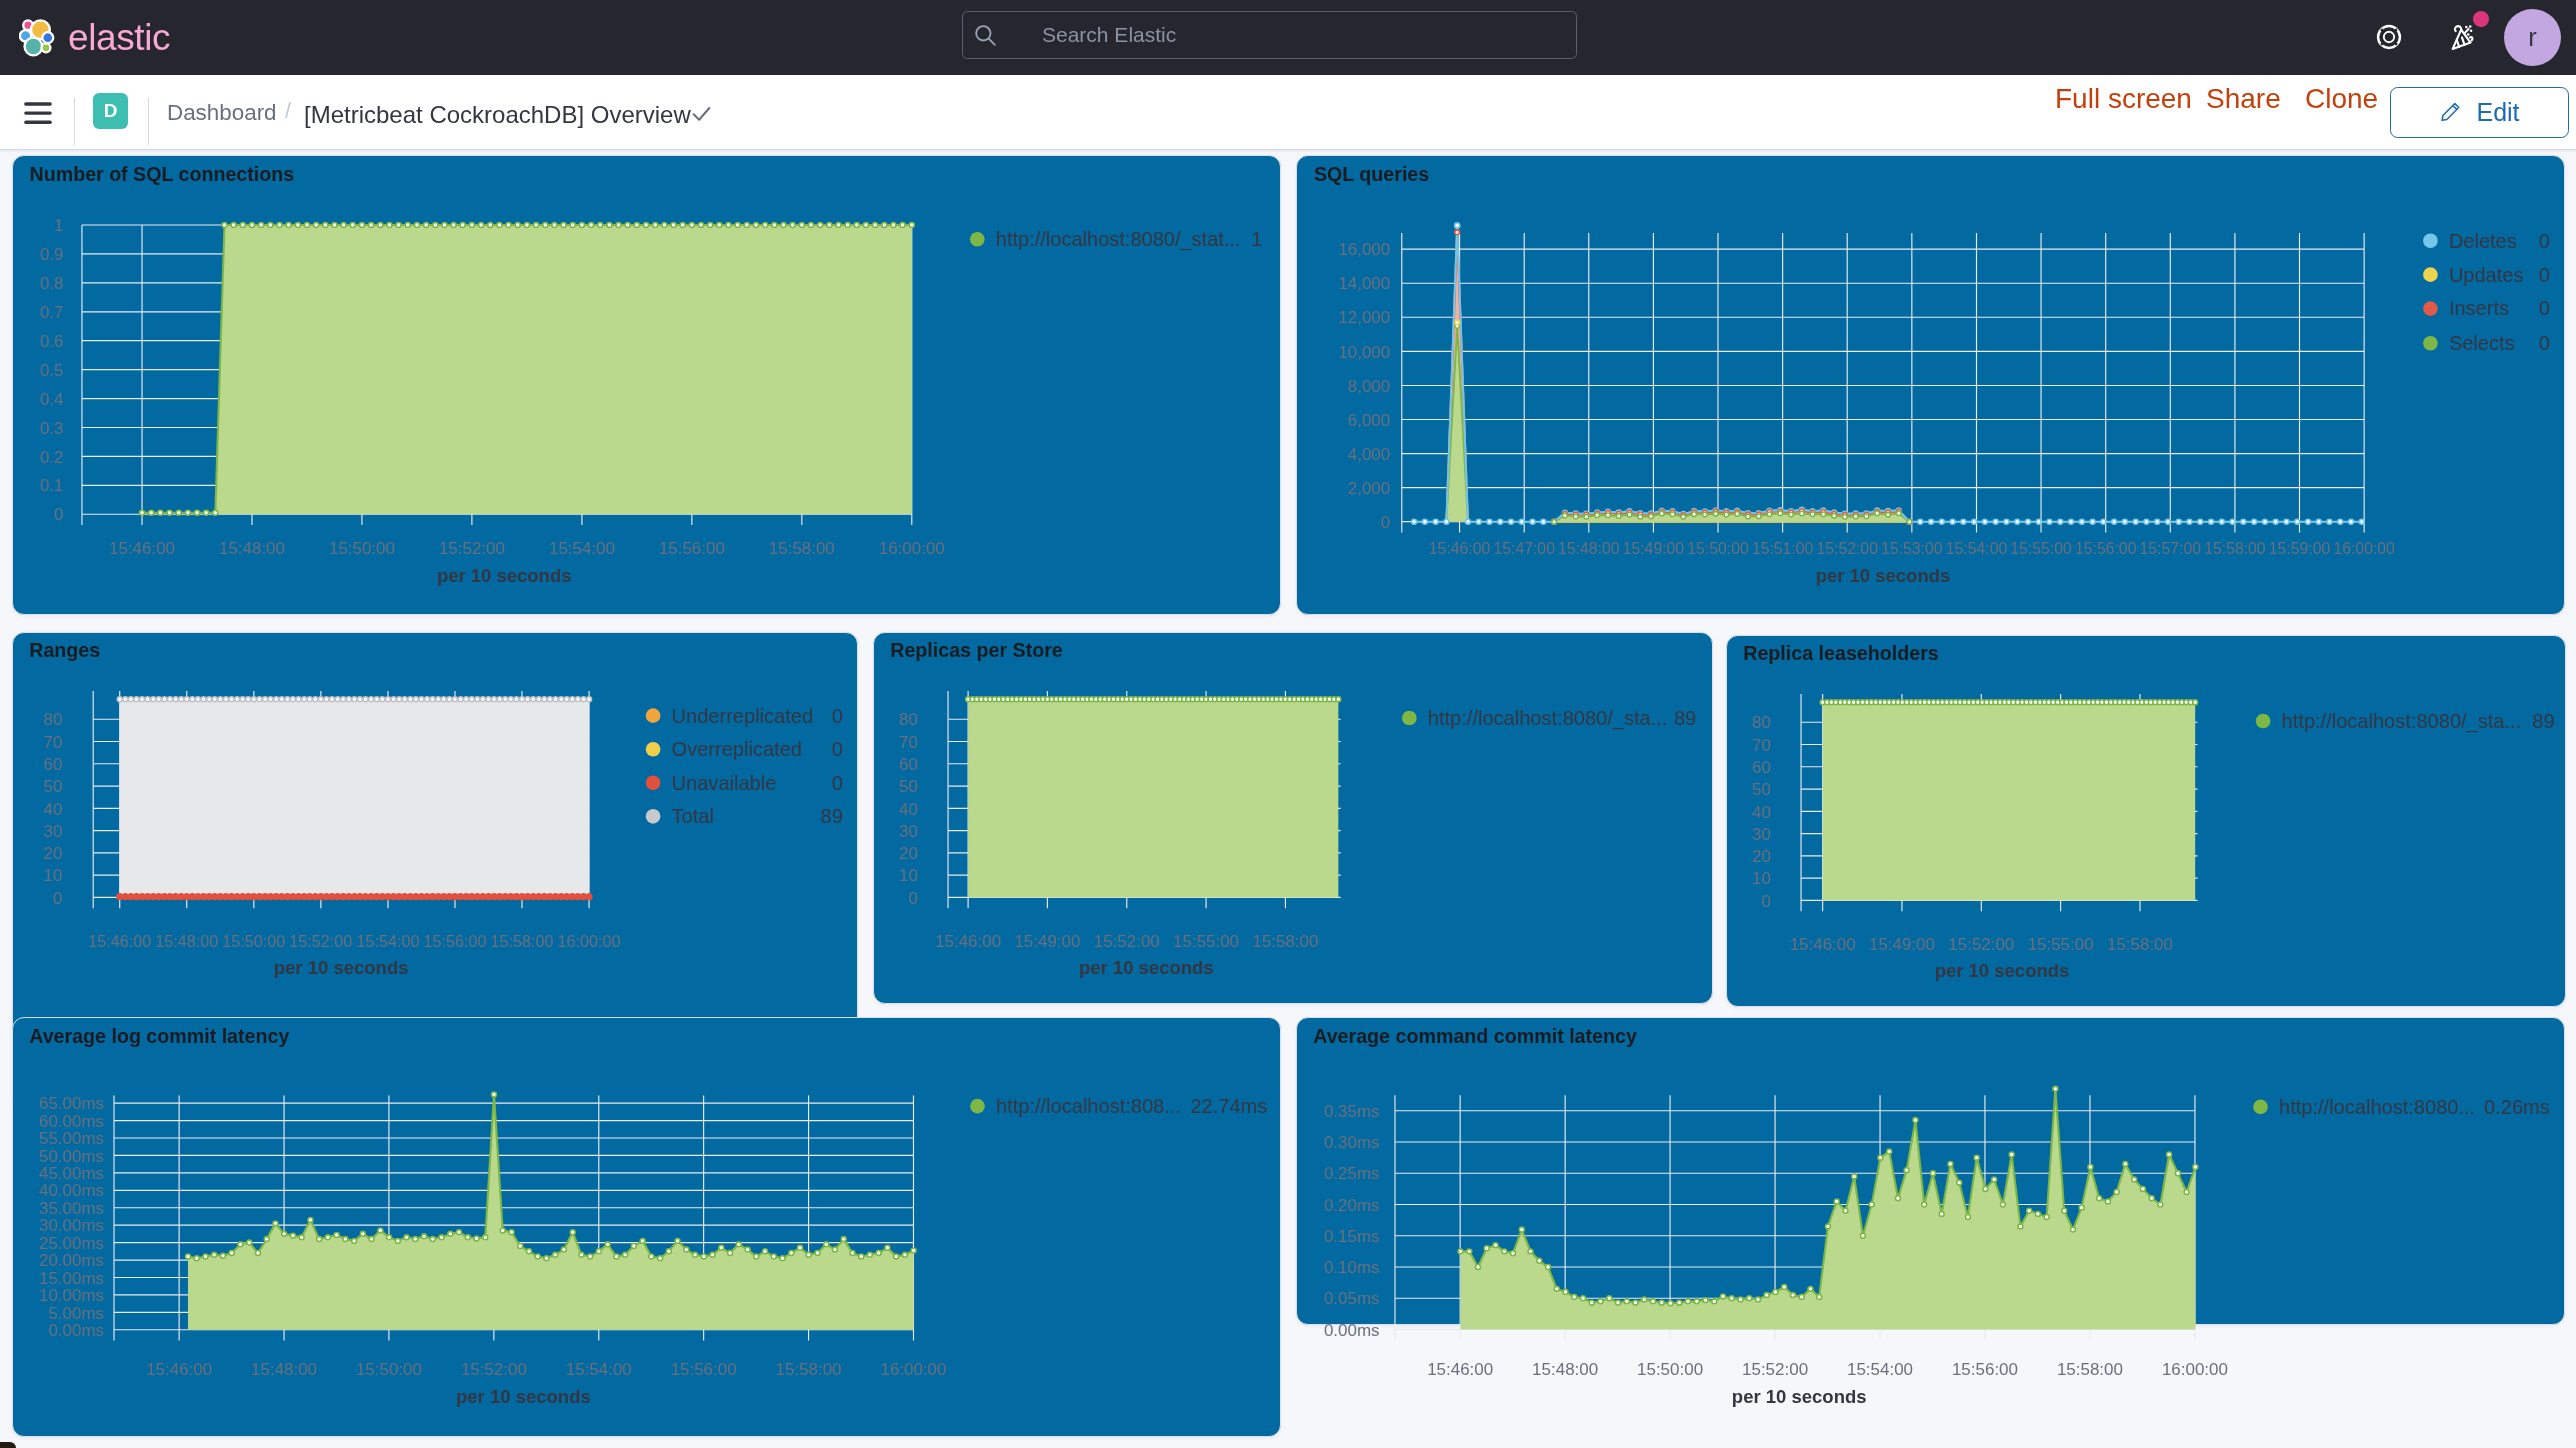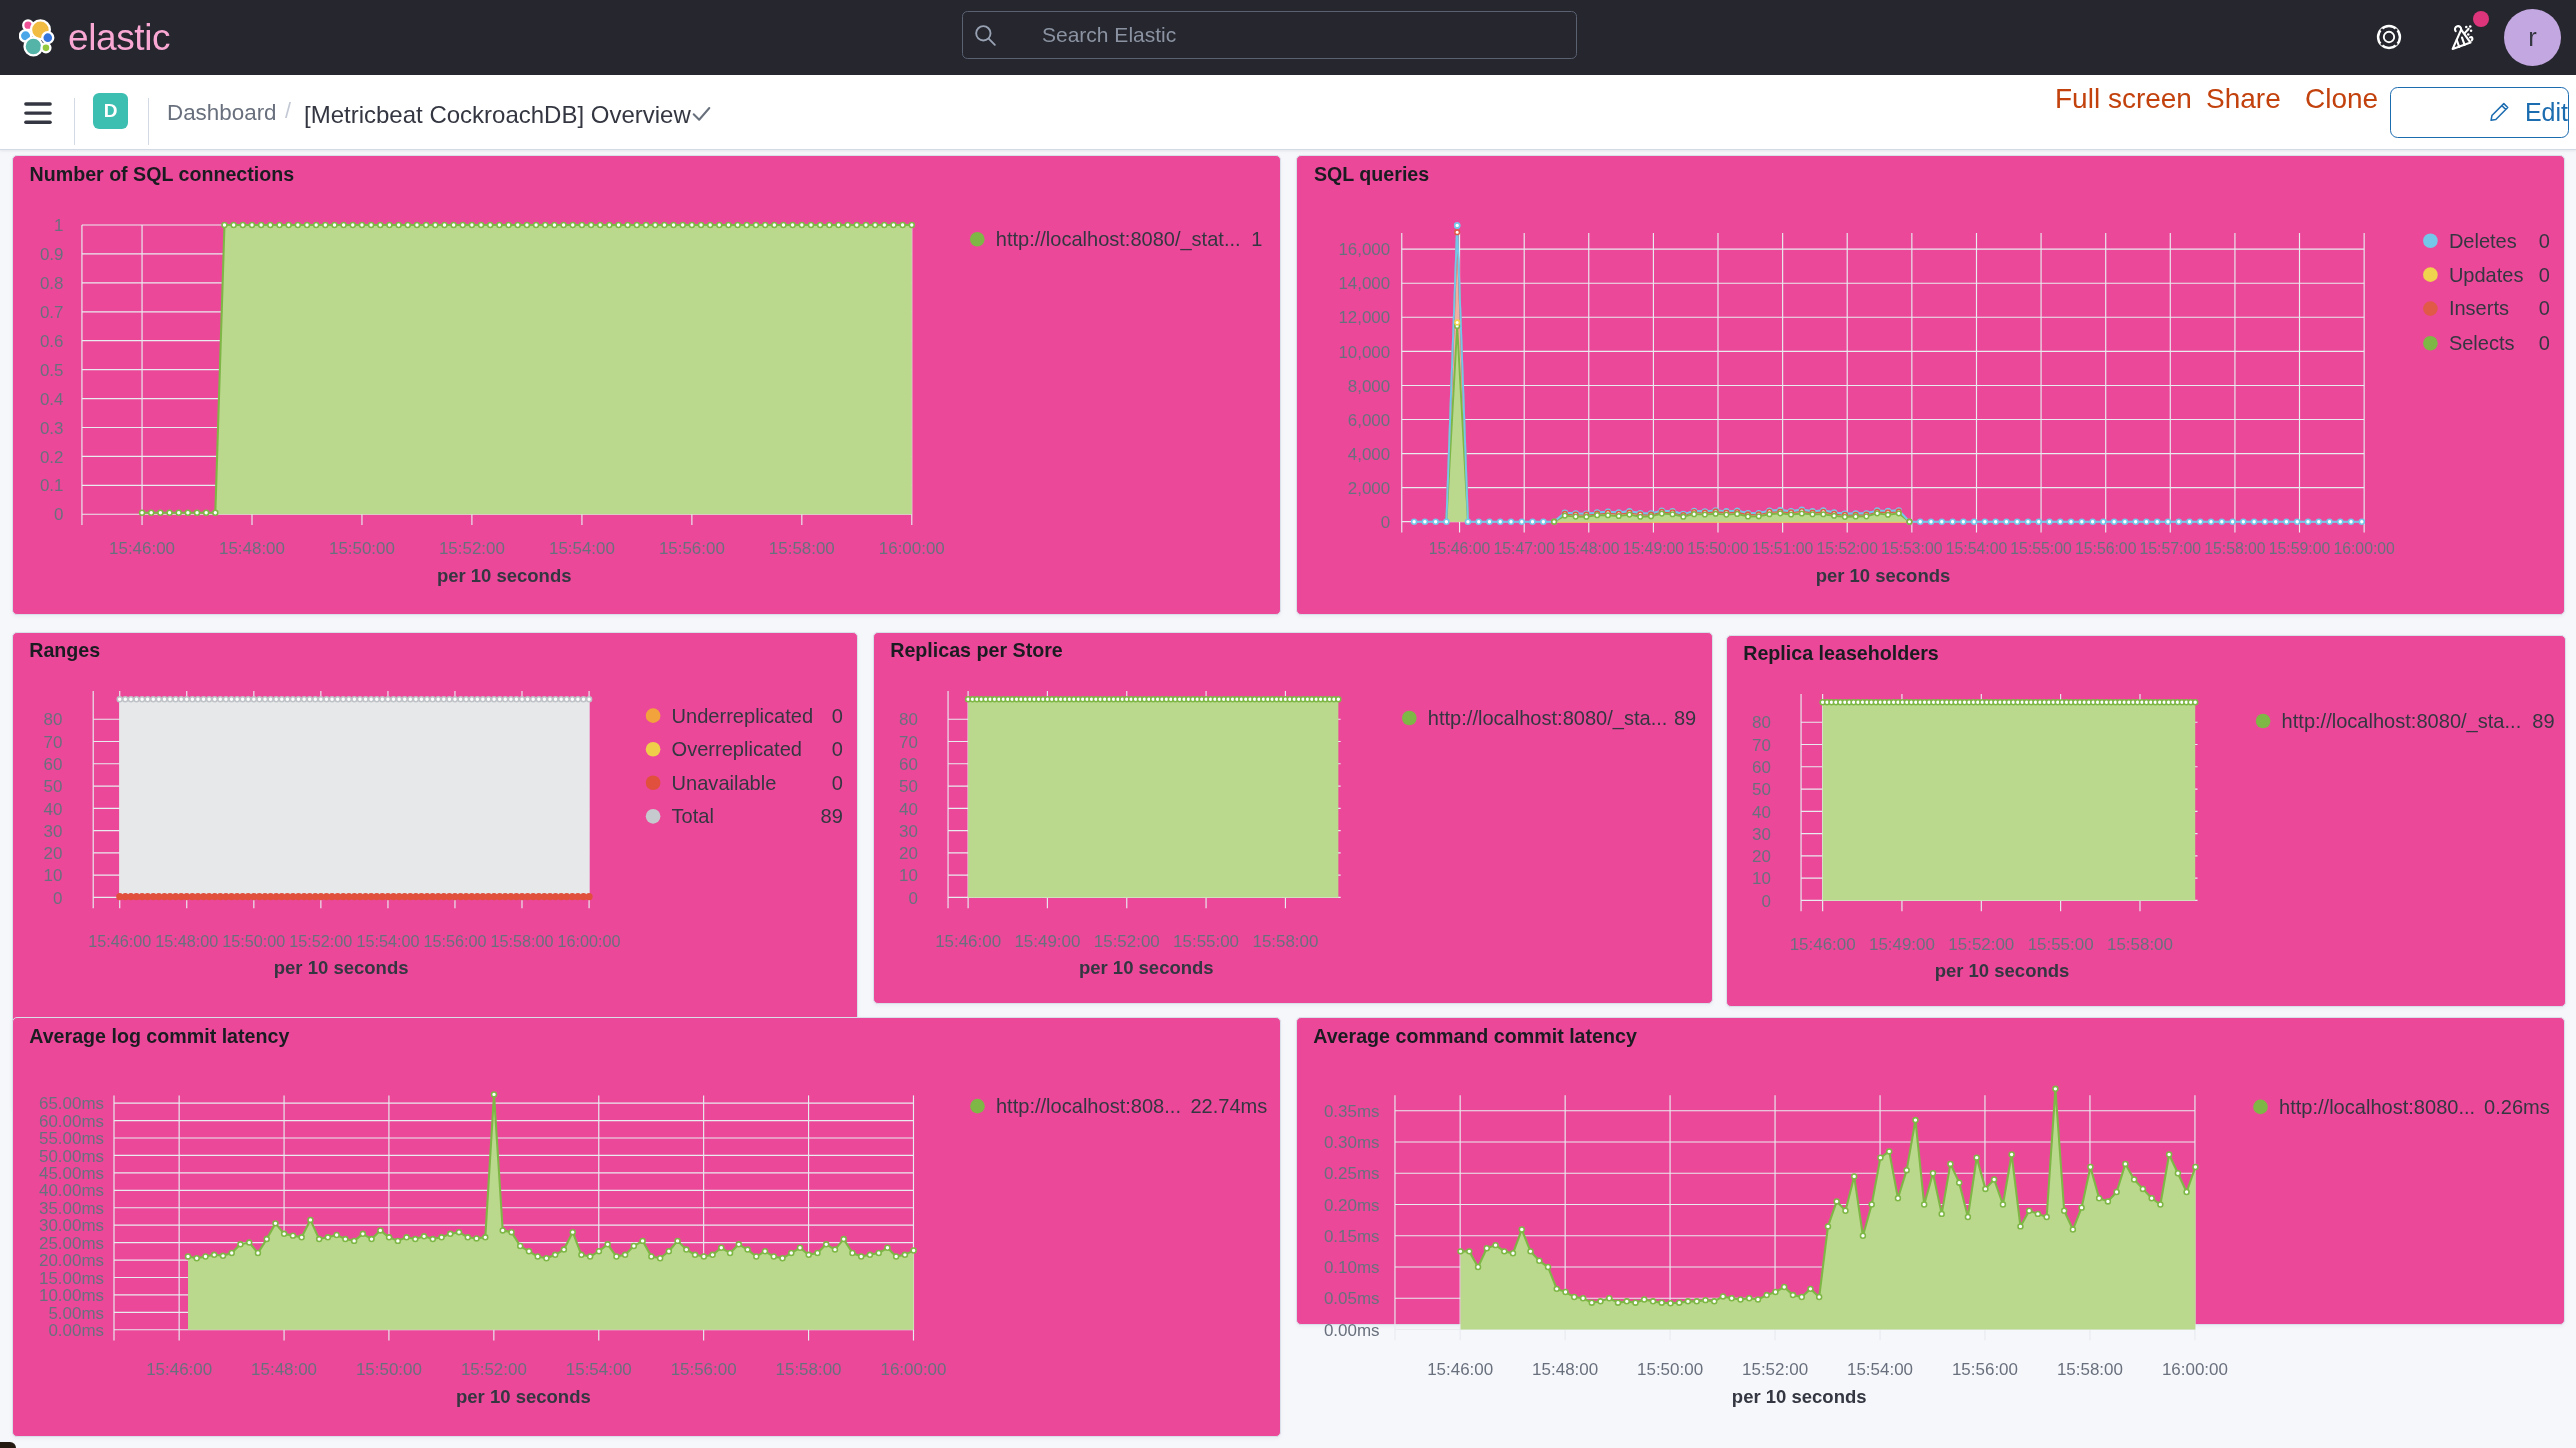--- a/index.html
+++ b/index.html
@@ -9,22 +9,22 @@
 #avatar{position:absolute;left:2504px;top:8.5px;width:57px;height:57px;border-radius:50%;background:#c3a7e1;color:#343741;font-size:25.5px;text-align:center;line-height:57px}
 #navbar{position:absolute;left:0;top:75px;width:2576px;height:75px;background:#fff;border-bottom:0.8px solid #d3dae6;box-shadow:0 1.5px 2.3px rgba(120,130,150,.12)}
 .vsep{position:absolute;top:23px;height:47px;width:0.8px;background:#d3dae6}
 #dbadge{position:absolute;left:93px;top:93px;width:35px;height:36px;background:#3cbeb0;border-radius:6.2px;color:#fff;font-weight:bold;font-size:19px;text-align:center;line-height:36px}
 #navbar #dbadge{top:18px}
 #navbar svg{}
 #crumb1{position:absolute;left:167px;top:25px;font-size:22.4px;color:#69707d}
 #crumbsep{position:absolute;left:285px;top:23px;font-size:21.6px;color:#c3c9d4}
 #crumb2{position:absolute;left:304px;top:25.5px;font-size:24px;font-weight:normal;color:#343741}
 .navlink{position:absolute;top:8px;font-size:28px;color:#c2410c}
-#editbtn{position:absolute;left:2390px;top:11.6px;width:179px;height:51px;border:1.5px solid #1c6cb0;border-radius:7.7px;color:#1c6cb0;font-size:25px;text-align:right;line-height:48px}
-.panel{position:absolute;background:#ec4899;border:0.8px solid #d9e0ea;border-radius:5px;box-shadow:0 1.5px 3.1px rgba(120,130,150,.08)}
+#editbtn{position:absolute;left:2390px;top:11.6px;width:179px;height:51px;border:1.5px solid #1c6cb0;border-radius:7.7px;color:#1c6cb0;font-size:25px;text-align:center;line-height:48px}
+.panel{position:absolute;background:#0369a1;border:0.8px solid #d9e0ea;border-radius:12px;box-shadow:0 1.5px 3.1px rgba(120,130,150,.08)}
 #corner{position:absolute;left:0;top:1442px;width:16px;height:6.2px;background:#241a12;border-top-right-radius:7.7px}
 </style></head>
 <body>
 
 <div id="topbar">
   <svg width="51" height="51" viewBox="0 0 70 70" style="position:absolute;left:19px;top:18px">
 <g stroke="#fff" stroke-width="3.2">
 <circle cx="12.4" cy="9.9" r="6.6" fill="#ee5096"></circle>
 <circle cx="9" cy="24.5" r="7.8" fill="#4ba7e8"></circle>
 <circle cx="29.4" cy="16.2" r="12.9" fill="#f2bc43"></circle>

